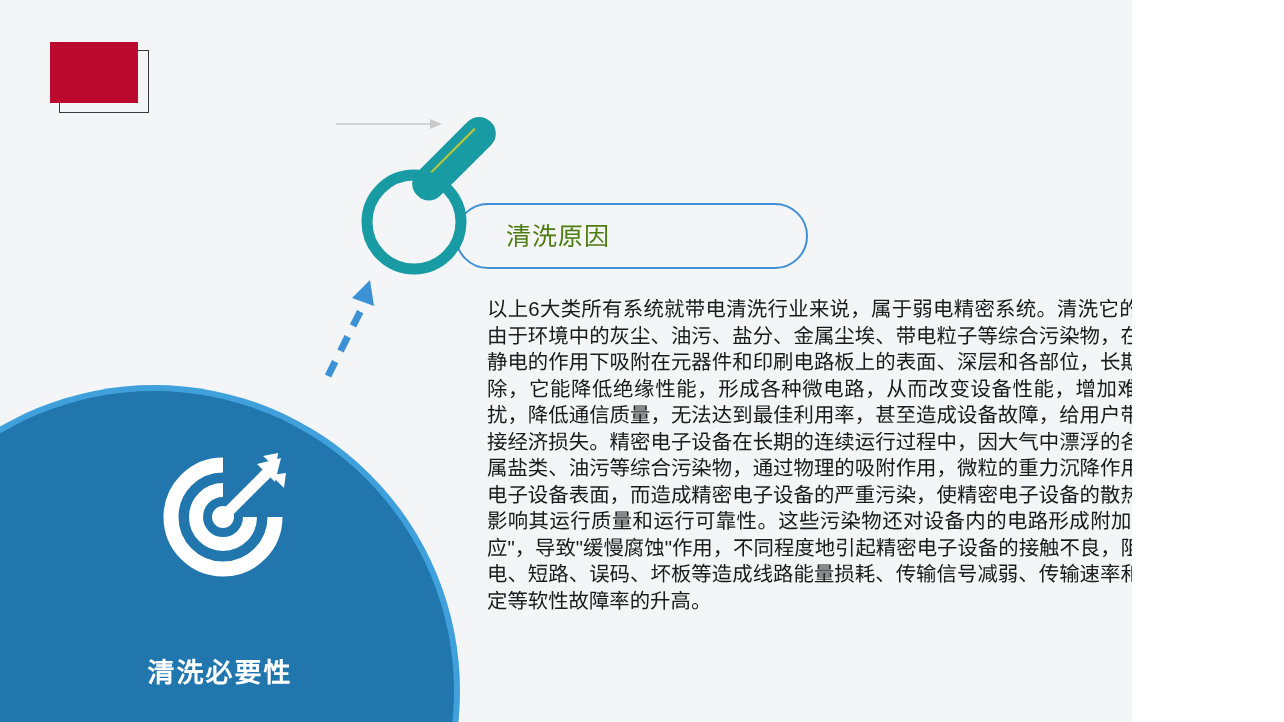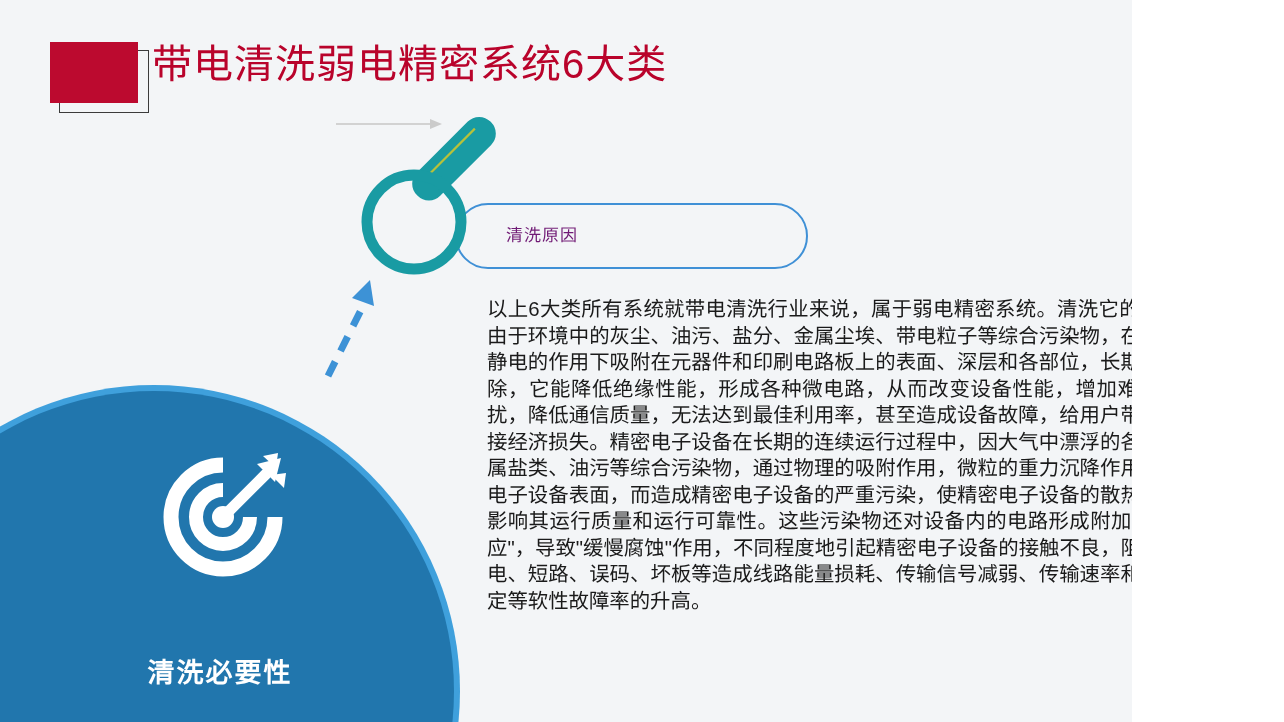--- a/index.html
+++ b/index.html
@@ -102,23 +102,23 @@
     box-sizing: border-box;
     border: 2px solid #3f90d6;
     border-radius: 34px;
     background: transparent;
     z-index: 8;
   }
   .pill-label {
     position: absolute;
     left: 506px;
     top: 220px;
-    font-size: 17px;
+    font-size: 25px;
     line-height: 32px;
-    color: #701a75;
+    color: #4d7c0f;
     letter-spacing: 1px;
     z-index: 10;
     white-space: nowrap;
   }
 
   
   .body-text {
     position: absolute;
     left: 487px;
     top: 296px;
@@ -199,21 +199,20 @@
       <text x="58" y="28" font-family="'DejaVu Sans','Liberation Sans',sans-serif" font-size="13" font-weight="bold" fill="#111111">电驰科技</text>
 
       <text x="58" y="35" font-family="'Liberation Sans',sans-serif" font-size="3.6" letter-spacing="0.3" fill="#333333">ELECTRICAL CHI TECHNOLOGY</text>
       <text x="115" y="13" font-family="'Liberation Sans',sans-serif" font-size="5" fill="#333333">TM</text>
     </svg>
   </div>
 
   <div class="title-square-outline"></div>
   <div class="title-square"></div>
 
-  <div class="slide-title">带电清洗弱电精密系统6大类</div>
 
   <div class="gray-arrow">
     <svg width="108" height="16" viewBox="0 0 108 16" xmlns="http://www.w3.org/2000/svg">
       <line x1="0" y1="8" x2="96" y2="8" stroke="#d2d2d2" stroke-width="2"></line>
       <polygon points="94,3 106,8 94,13" fill="#cbcbcb"></polygon>
     </svg>
   </div>
 
   <div class="dashed-arrow">
     <svg width="70" height="110" viewBox="0 0 70 110" xmlns="http://www.w3.org/2000/svg">

